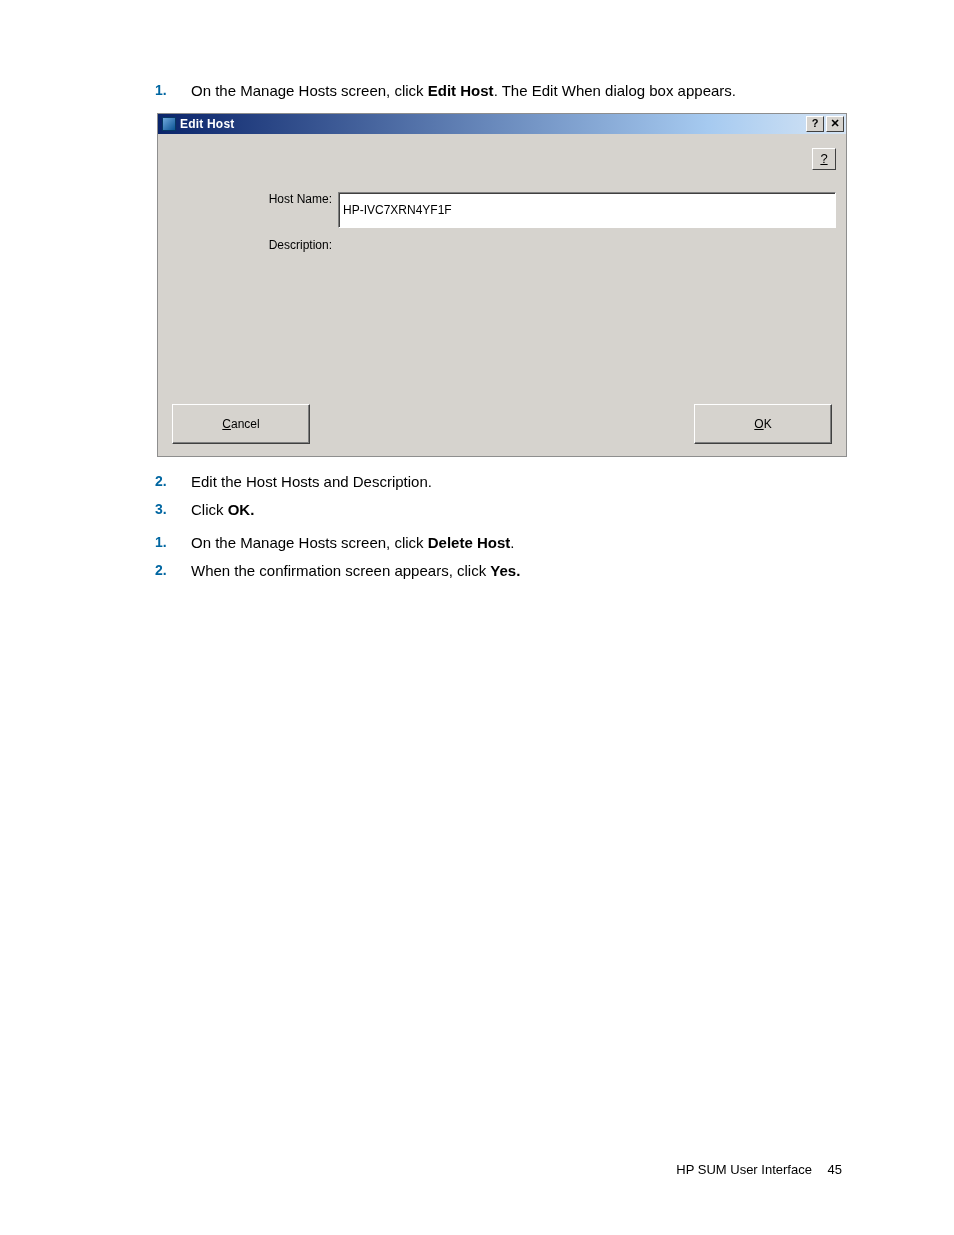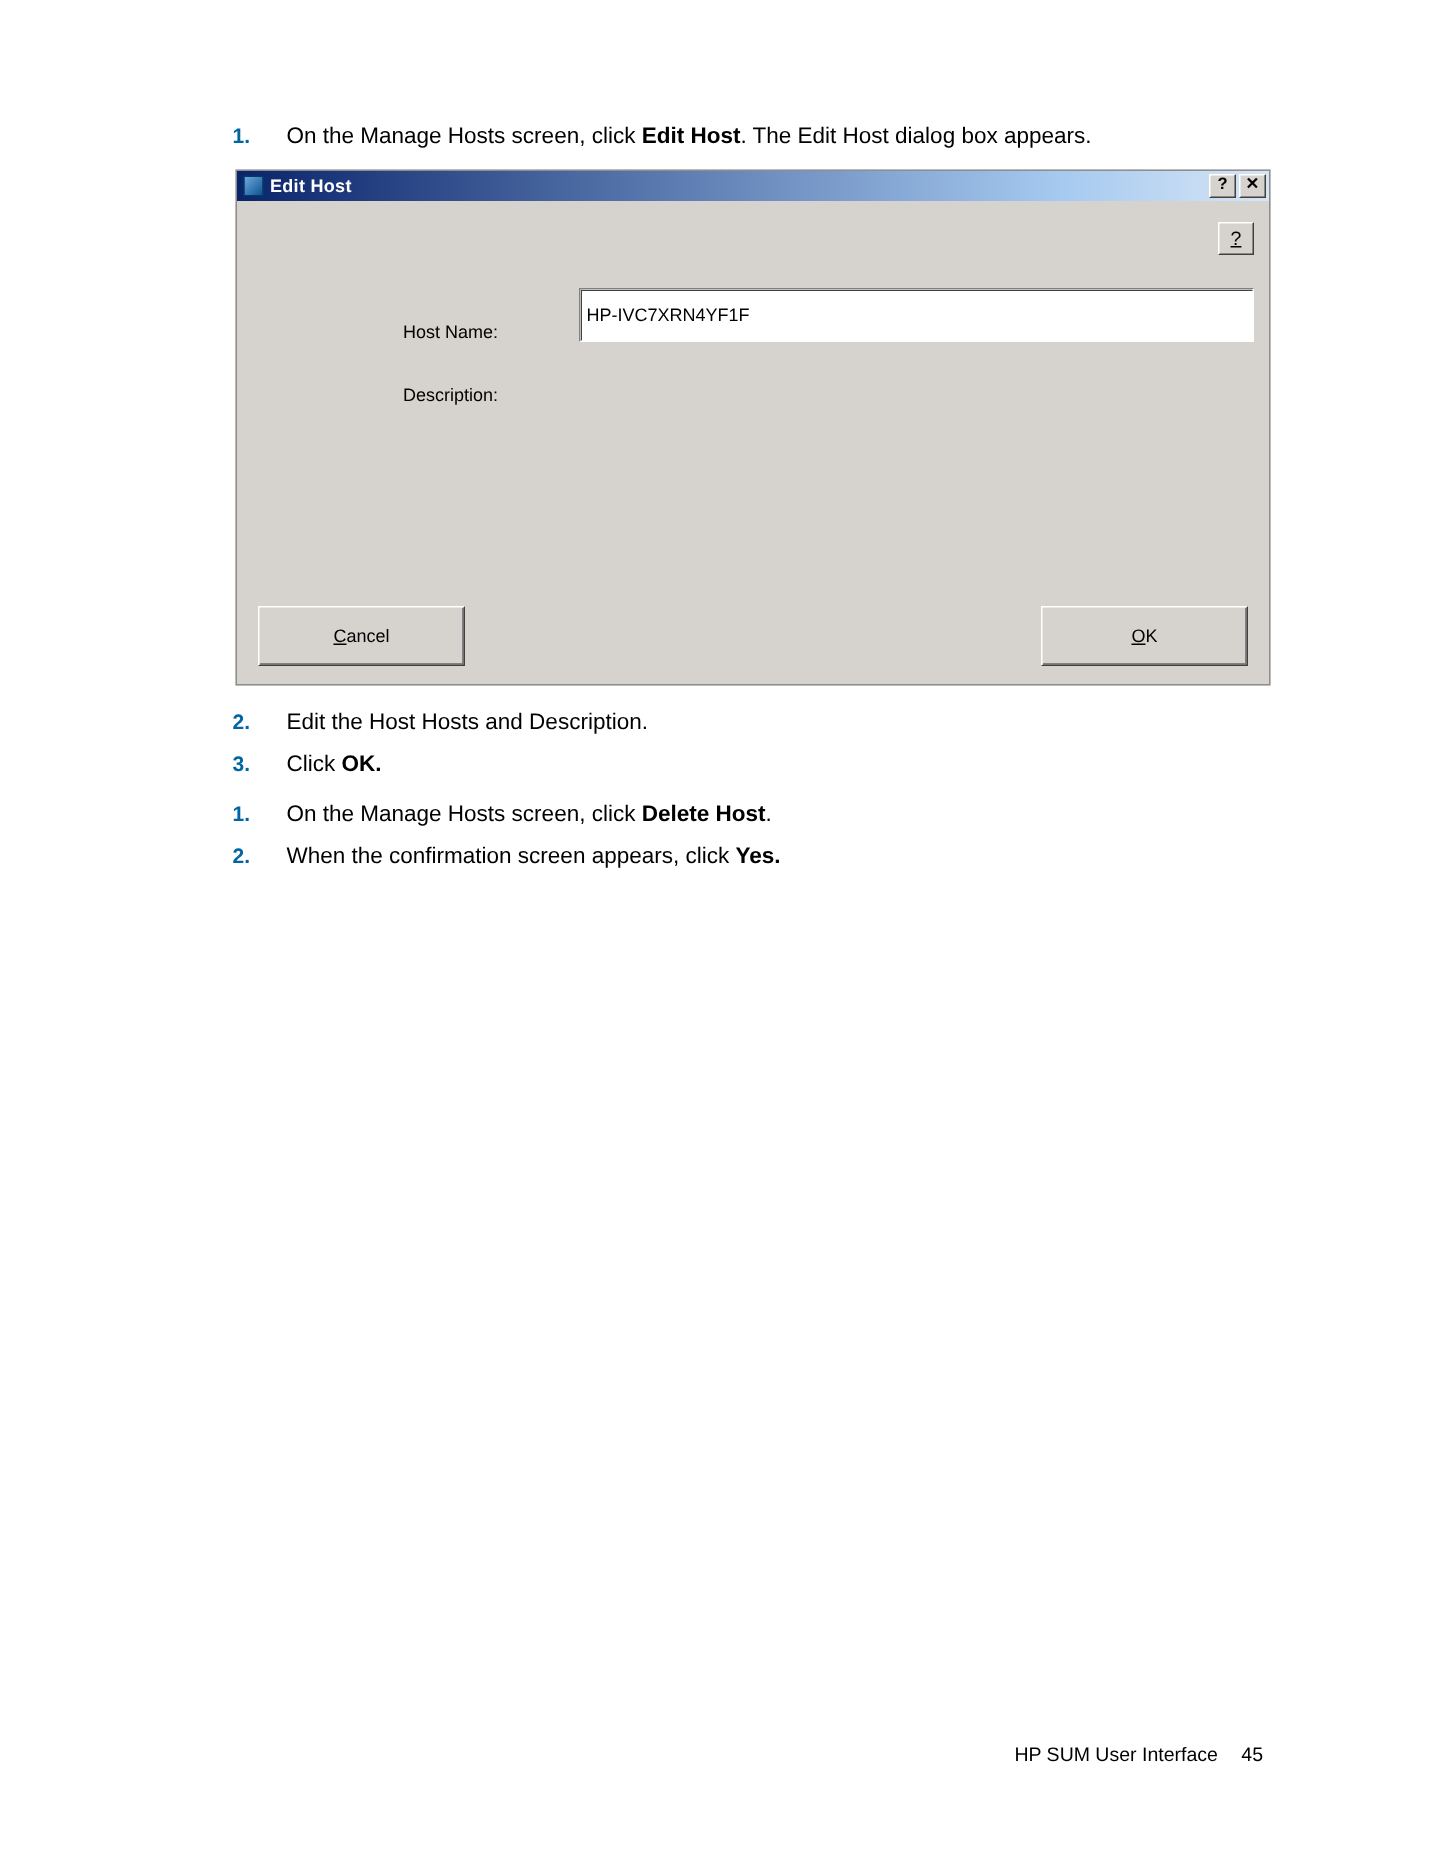--- a/index.html
+++ b/index.html
@@ -116,23 +116,22 @@
     cursor: default;
   }
   .form-area {
     position: absolute;
     top: 58px;
     left: 20px;
     right: 10px;
   }
   .form-row {
     display: flex;
-    align-items: flex-end;
-    margin-bottom: 28px;
-    gap: 48px;
+    align-items: flex-start;
+    margin-bottom: 10px;
   }
   .form-row label {
     width: 160px;
     text-align: right;
     font-size: 12px;
     padding-right: 6px;
   }
   .form-row input {
     flex: 1;
     height: 20px;
@@ -180,21 +179,21 @@
   .footer .pgnum { margin-left: 12px; }
 </style>
 </head>
 <body>
 
 <div class="page">
 
   <ol class="steps">
     <li>
       <span class="num">1.</span>
-      <span>On the Manage Hosts screen, click </span><span class="b">Edit Host</span><span>. The Edit Host dialog box appears.</span>
+      <span>On the Manage Hosts screen, click </span><span class="b">Edit Host</span><span>. The Edit When dialog box appears.</span>
     </li>
   </ol>
 
   <div class="dialog-screenshot">
     <div class="titlebar">
       <div class="sys-icon"></div>
       <div class="title">Edit Host</div>
       <div class="winbtns">
         <div class="winbtn">
             <span>?</span>

